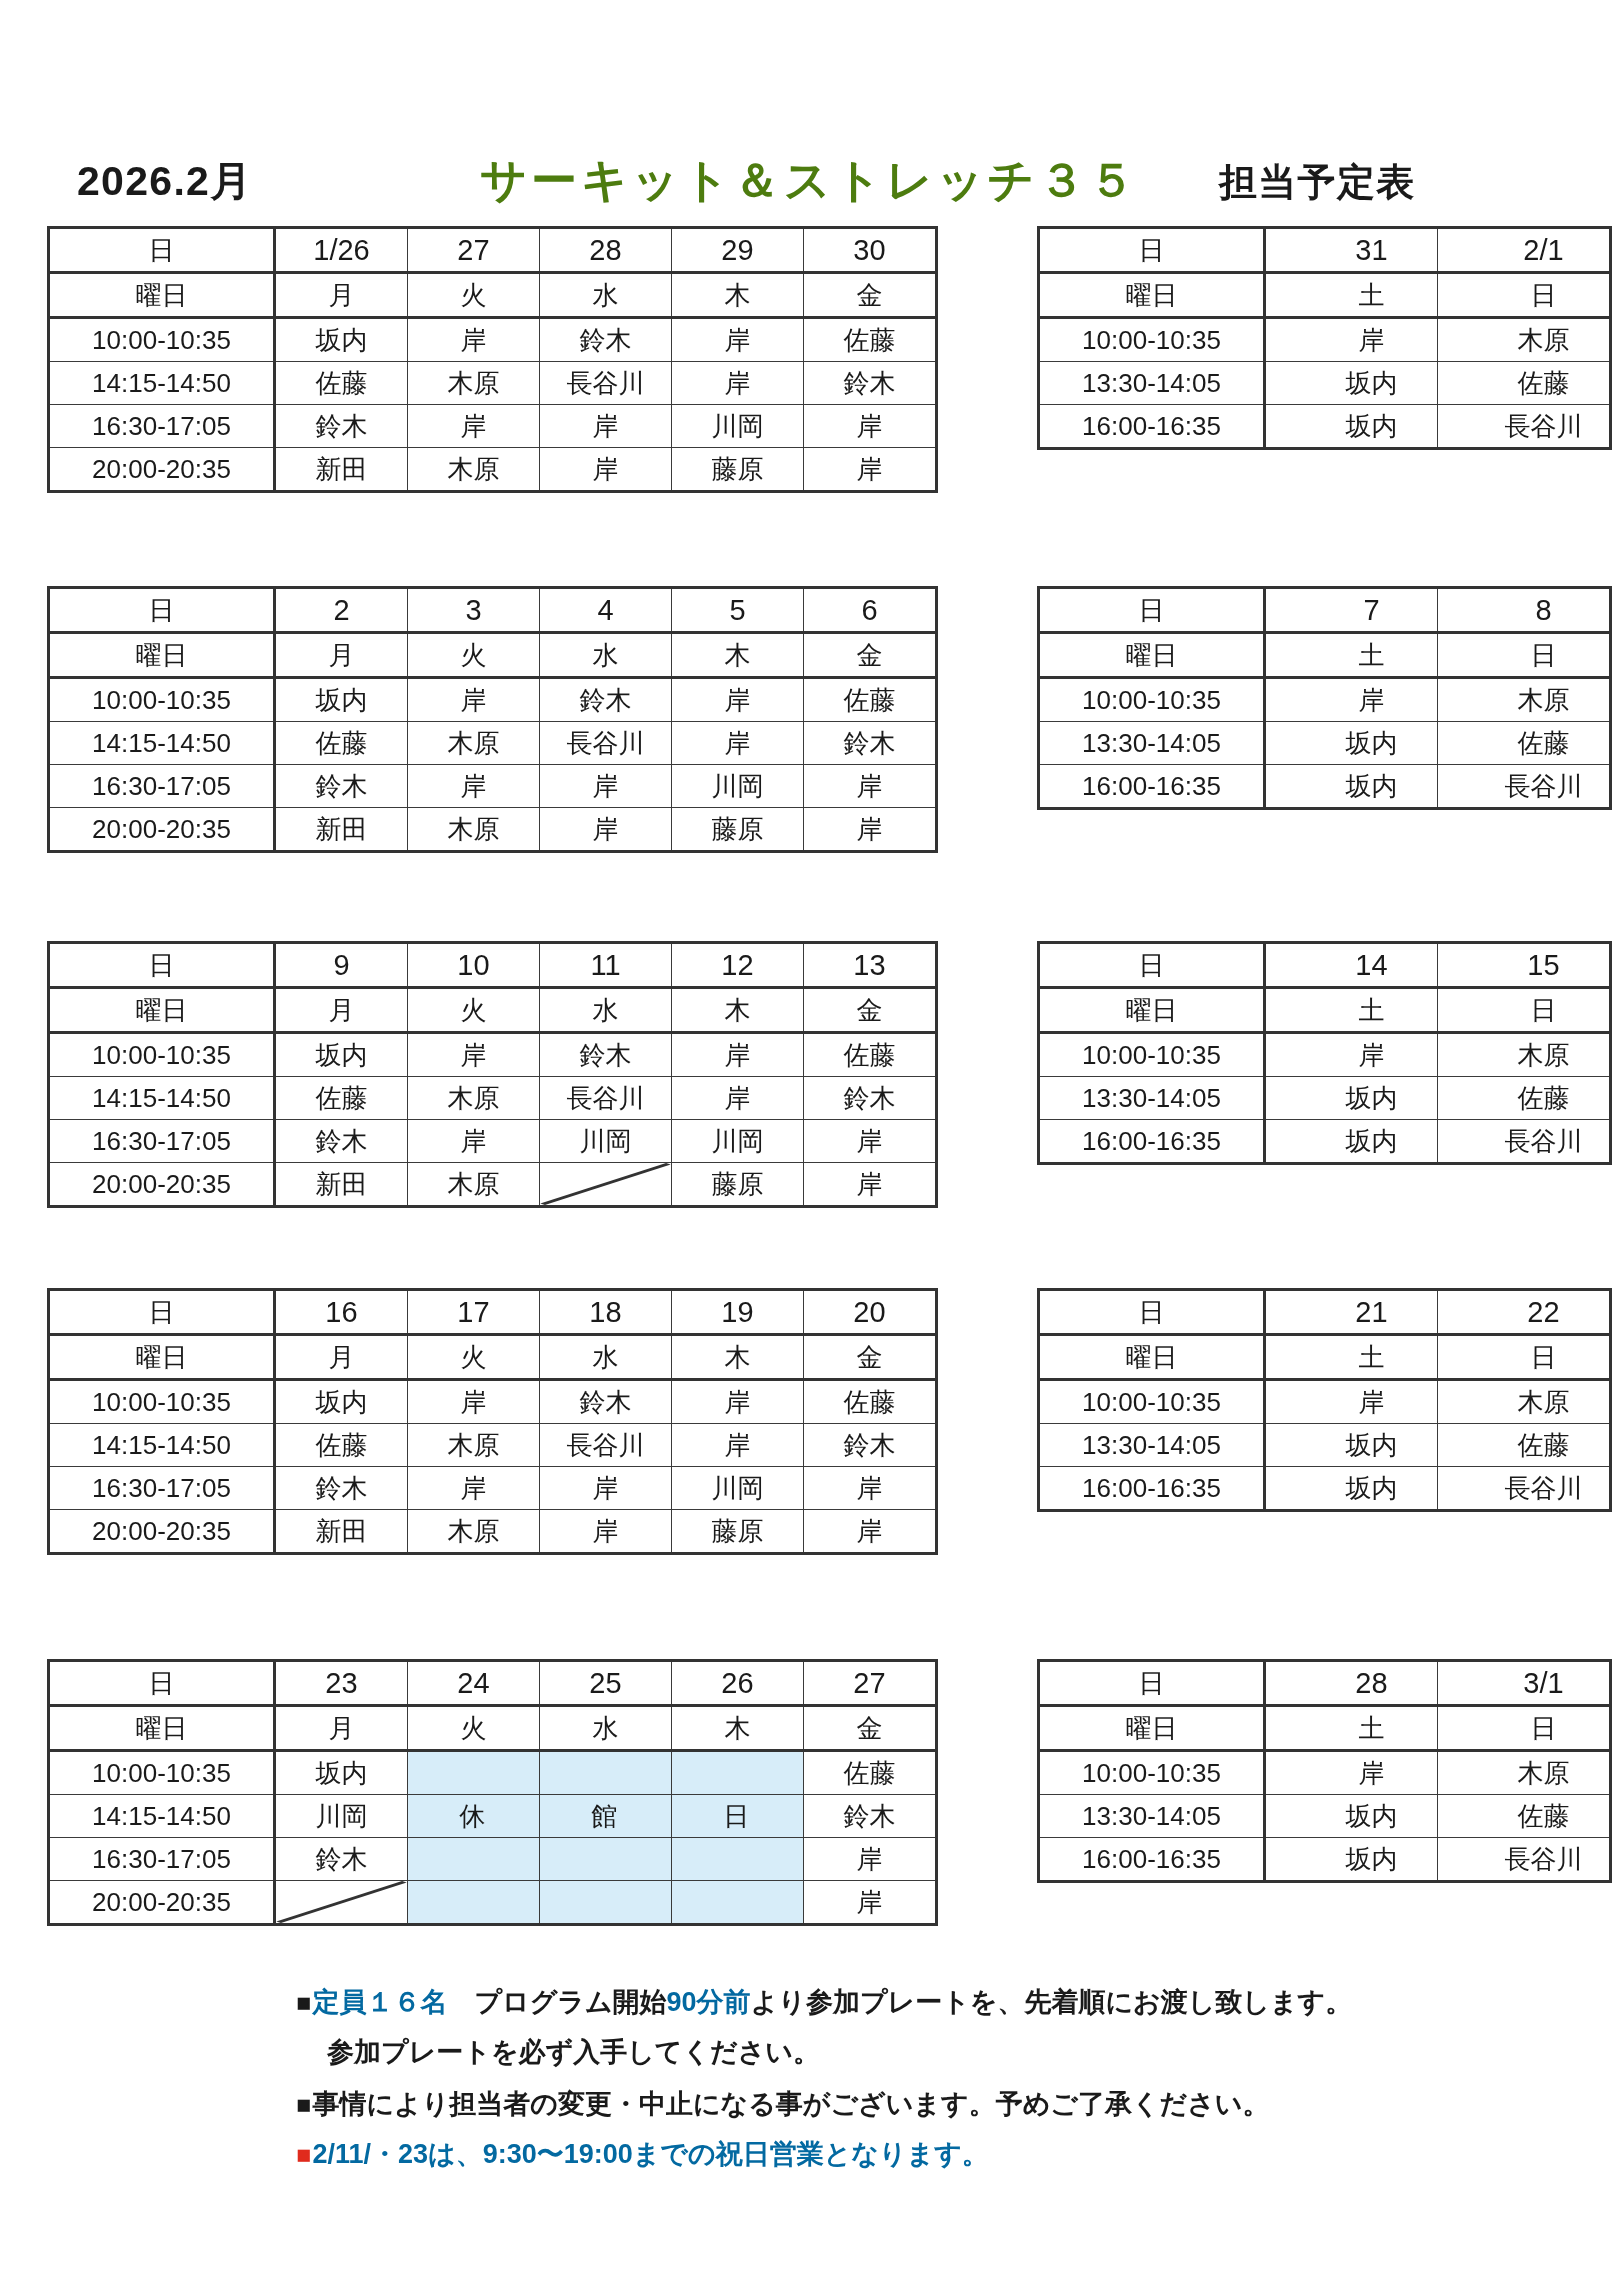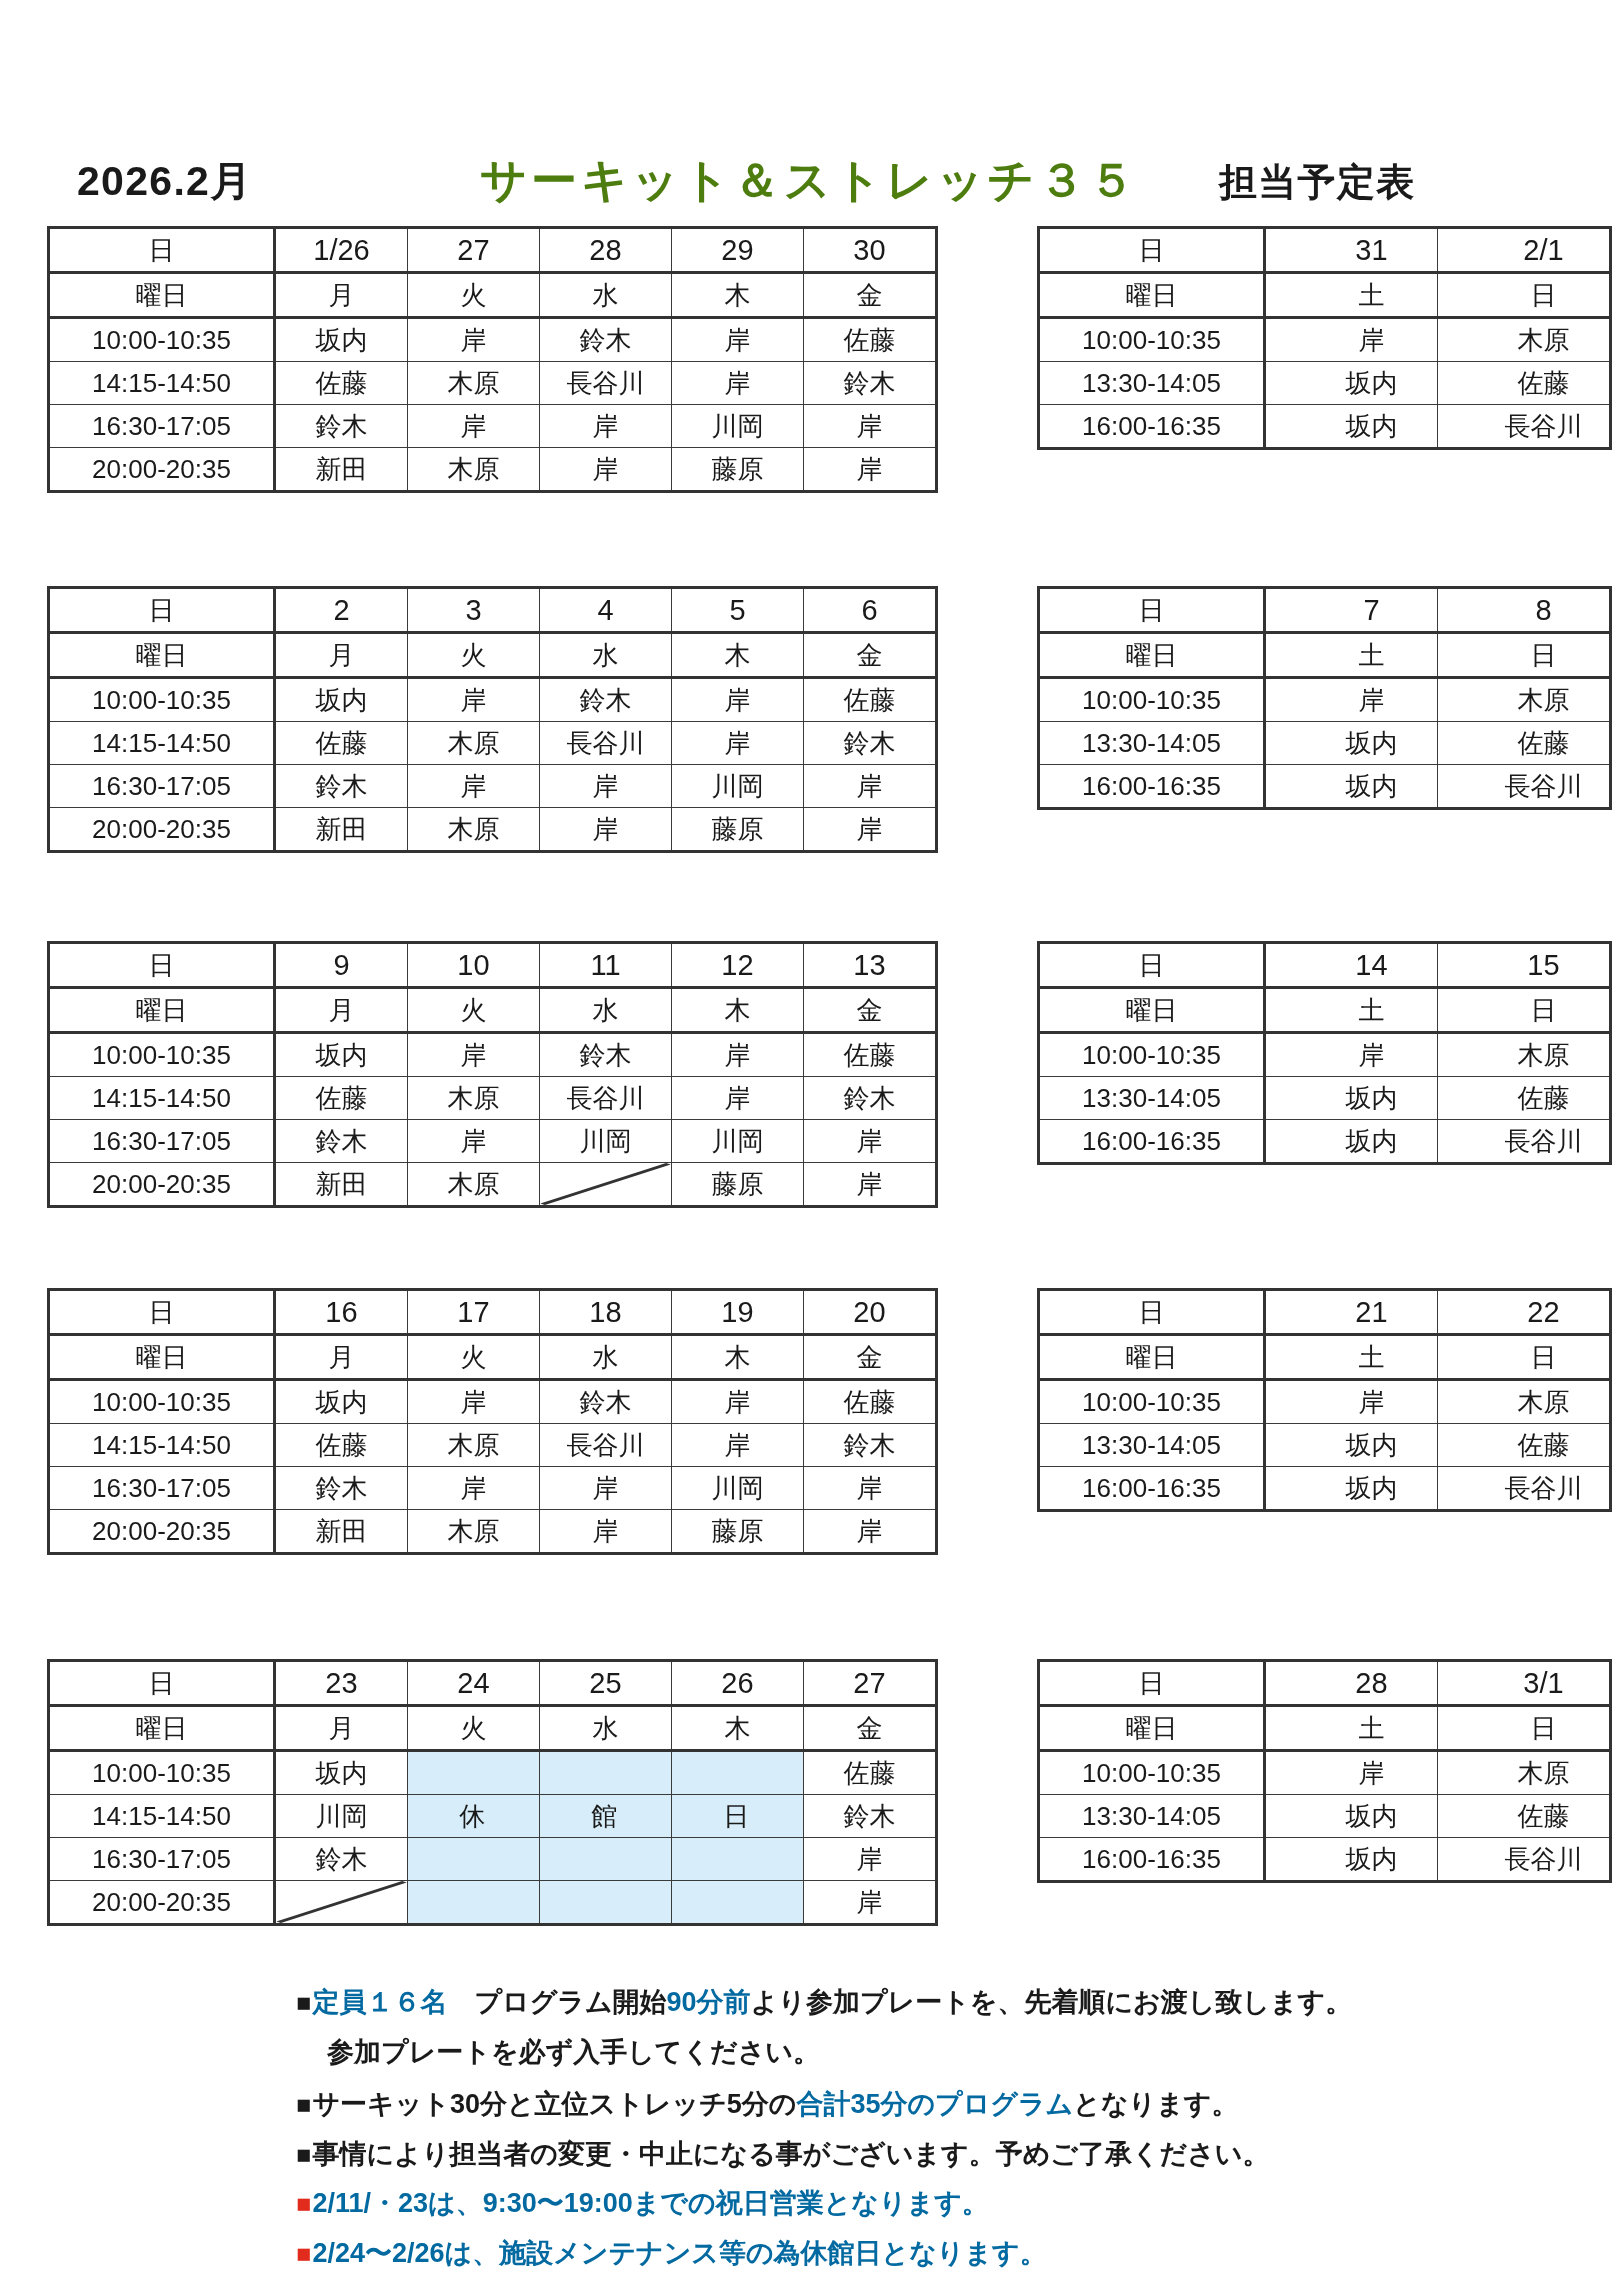--- a/index.html
+++ b/index.html
@@ -595,20 +595,18 @@
               <td class="day-col">長谷川</td>
             </tr>
           </tbody>
         </table>
       </div>
     </div>
 
   <div class="notes" id="notes-root">
       <div class="note bullet-black"><span class="red">定員１６名</span><span>　プログラム開始</span><span class="red">90分前</span><span>より参加プレートを、先着順にお渡し致します。</span></div>
       <div class="note indent"><span>参加プレートを必ず入手してください。</span></div>
-      <div class="note bullet-black"><span>サーキット30分と立位ストレッチ5分の</span><span class="red">合計35分のプログラム</span><span>となります。</span></div>
       <div class="note bullet-black"><span>事情により担当者の変更・中止になる事がございます。予めご了承ください。</span></div>
       <div class="note bullet-red"><span class="red">2/11/・23は、9:30〜19:00までの祝日営業となります。</span></div>
-      <div class="note bullet-red"><span class="red">2/24〜2/26は、施設メンテナンス等の為休館日となります。</span></div>
     </div>
 
 </div>
 
 
 </body></html>

